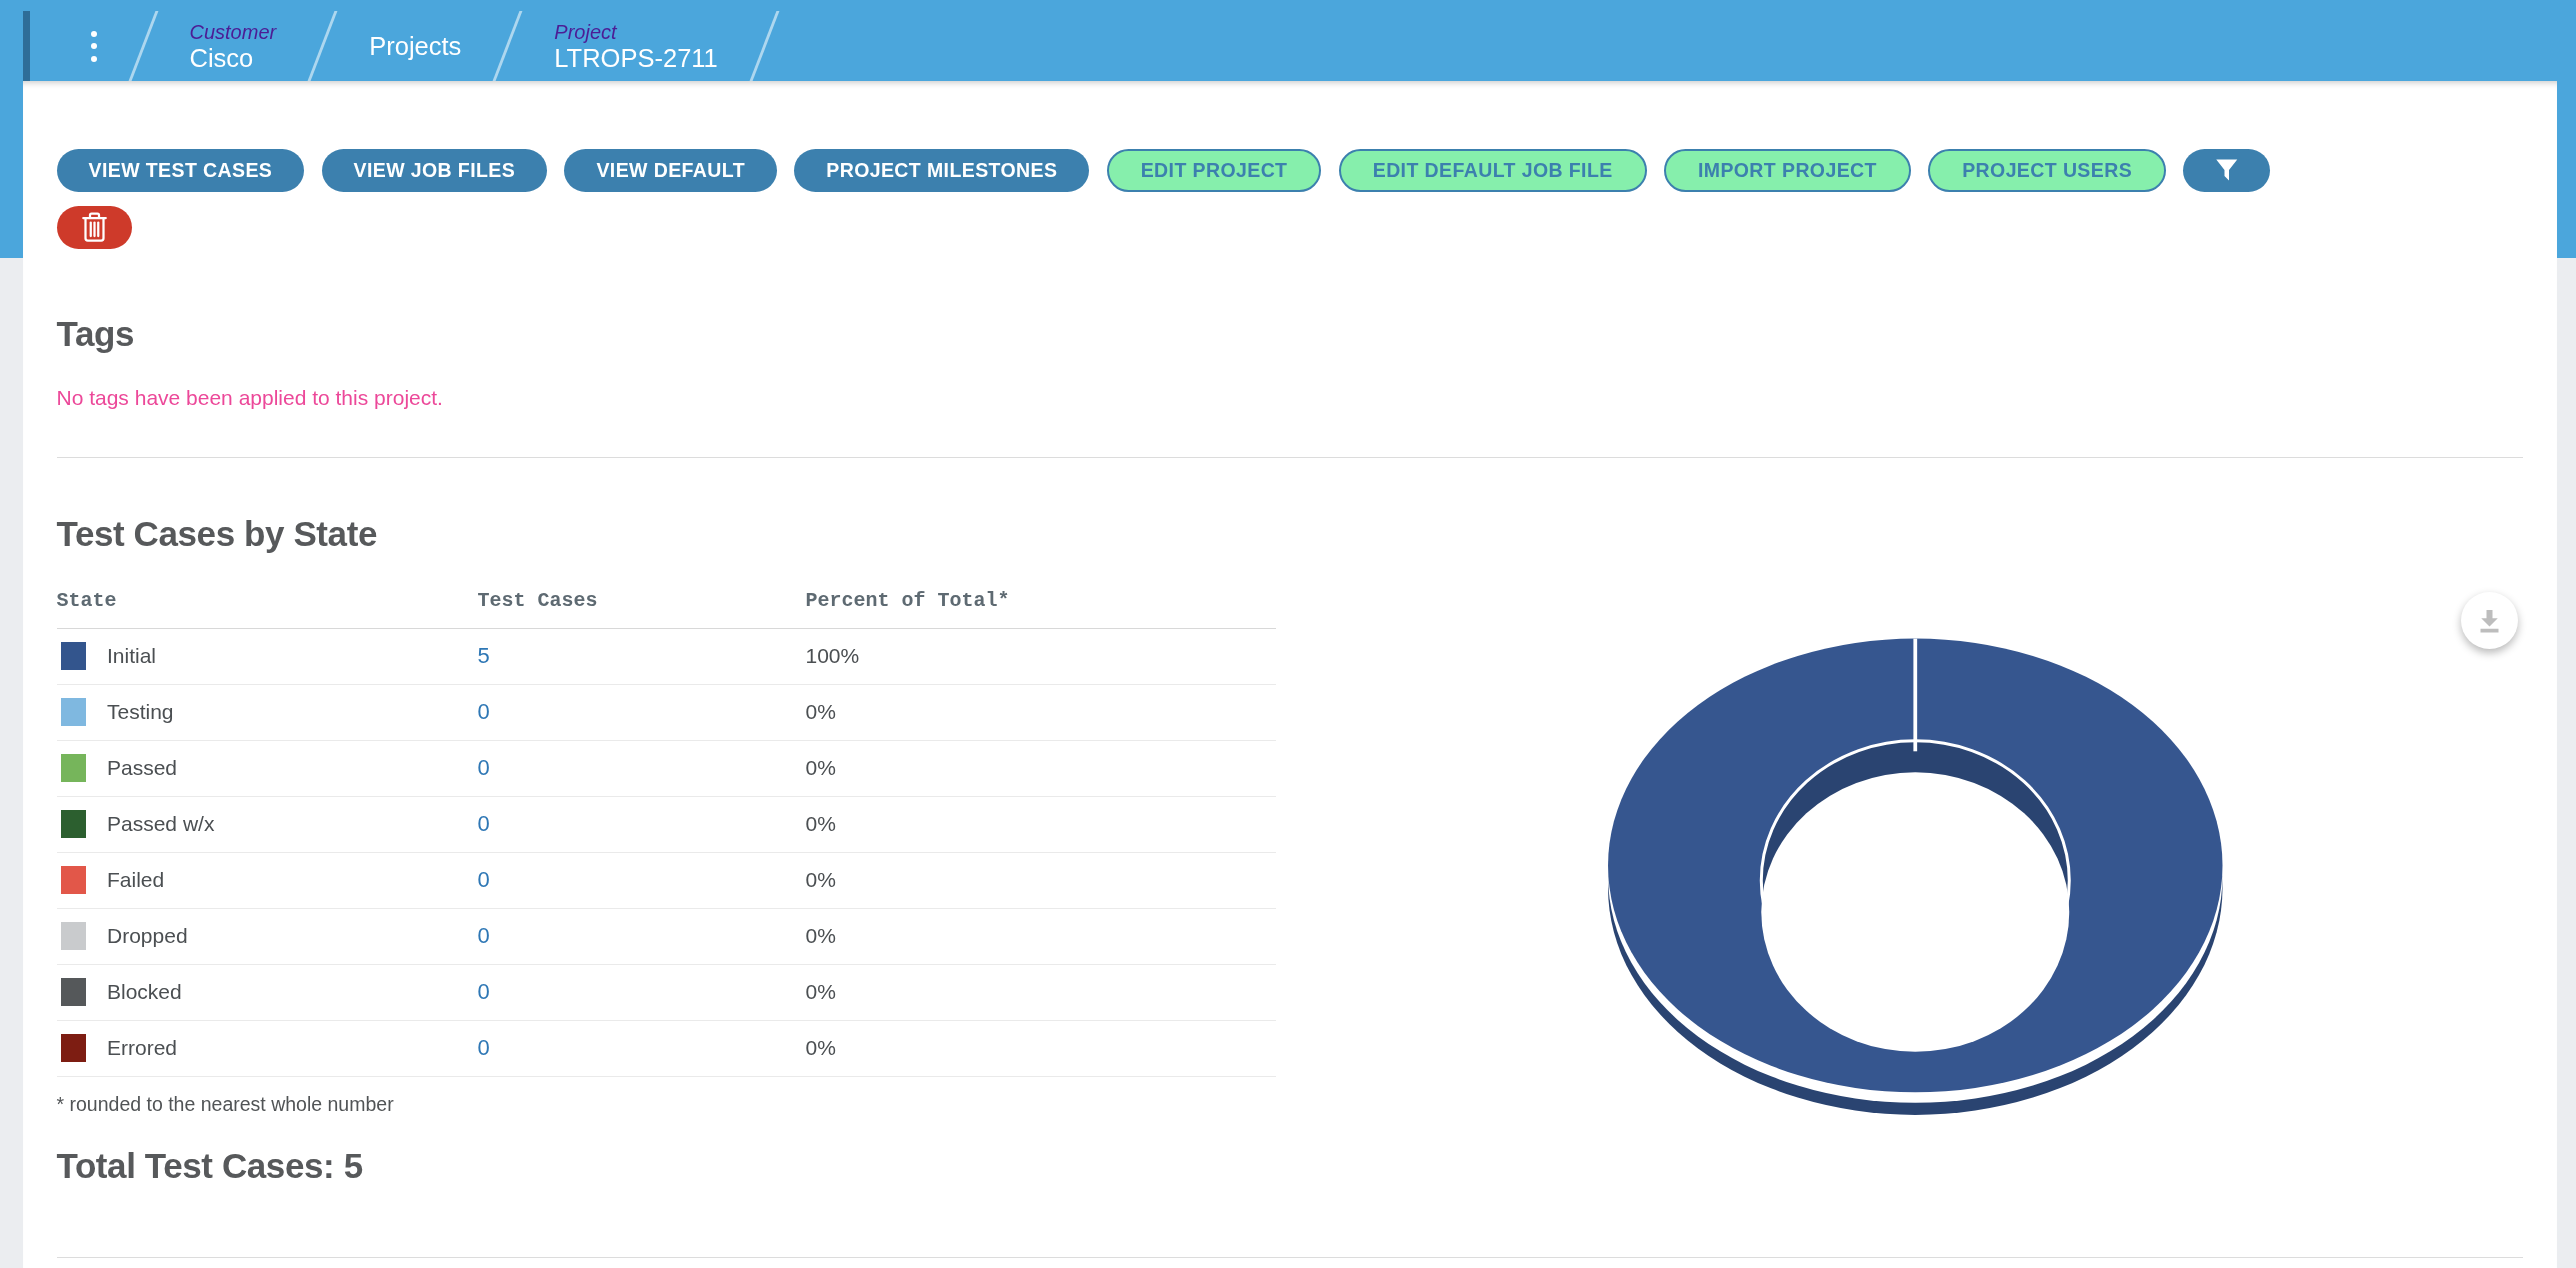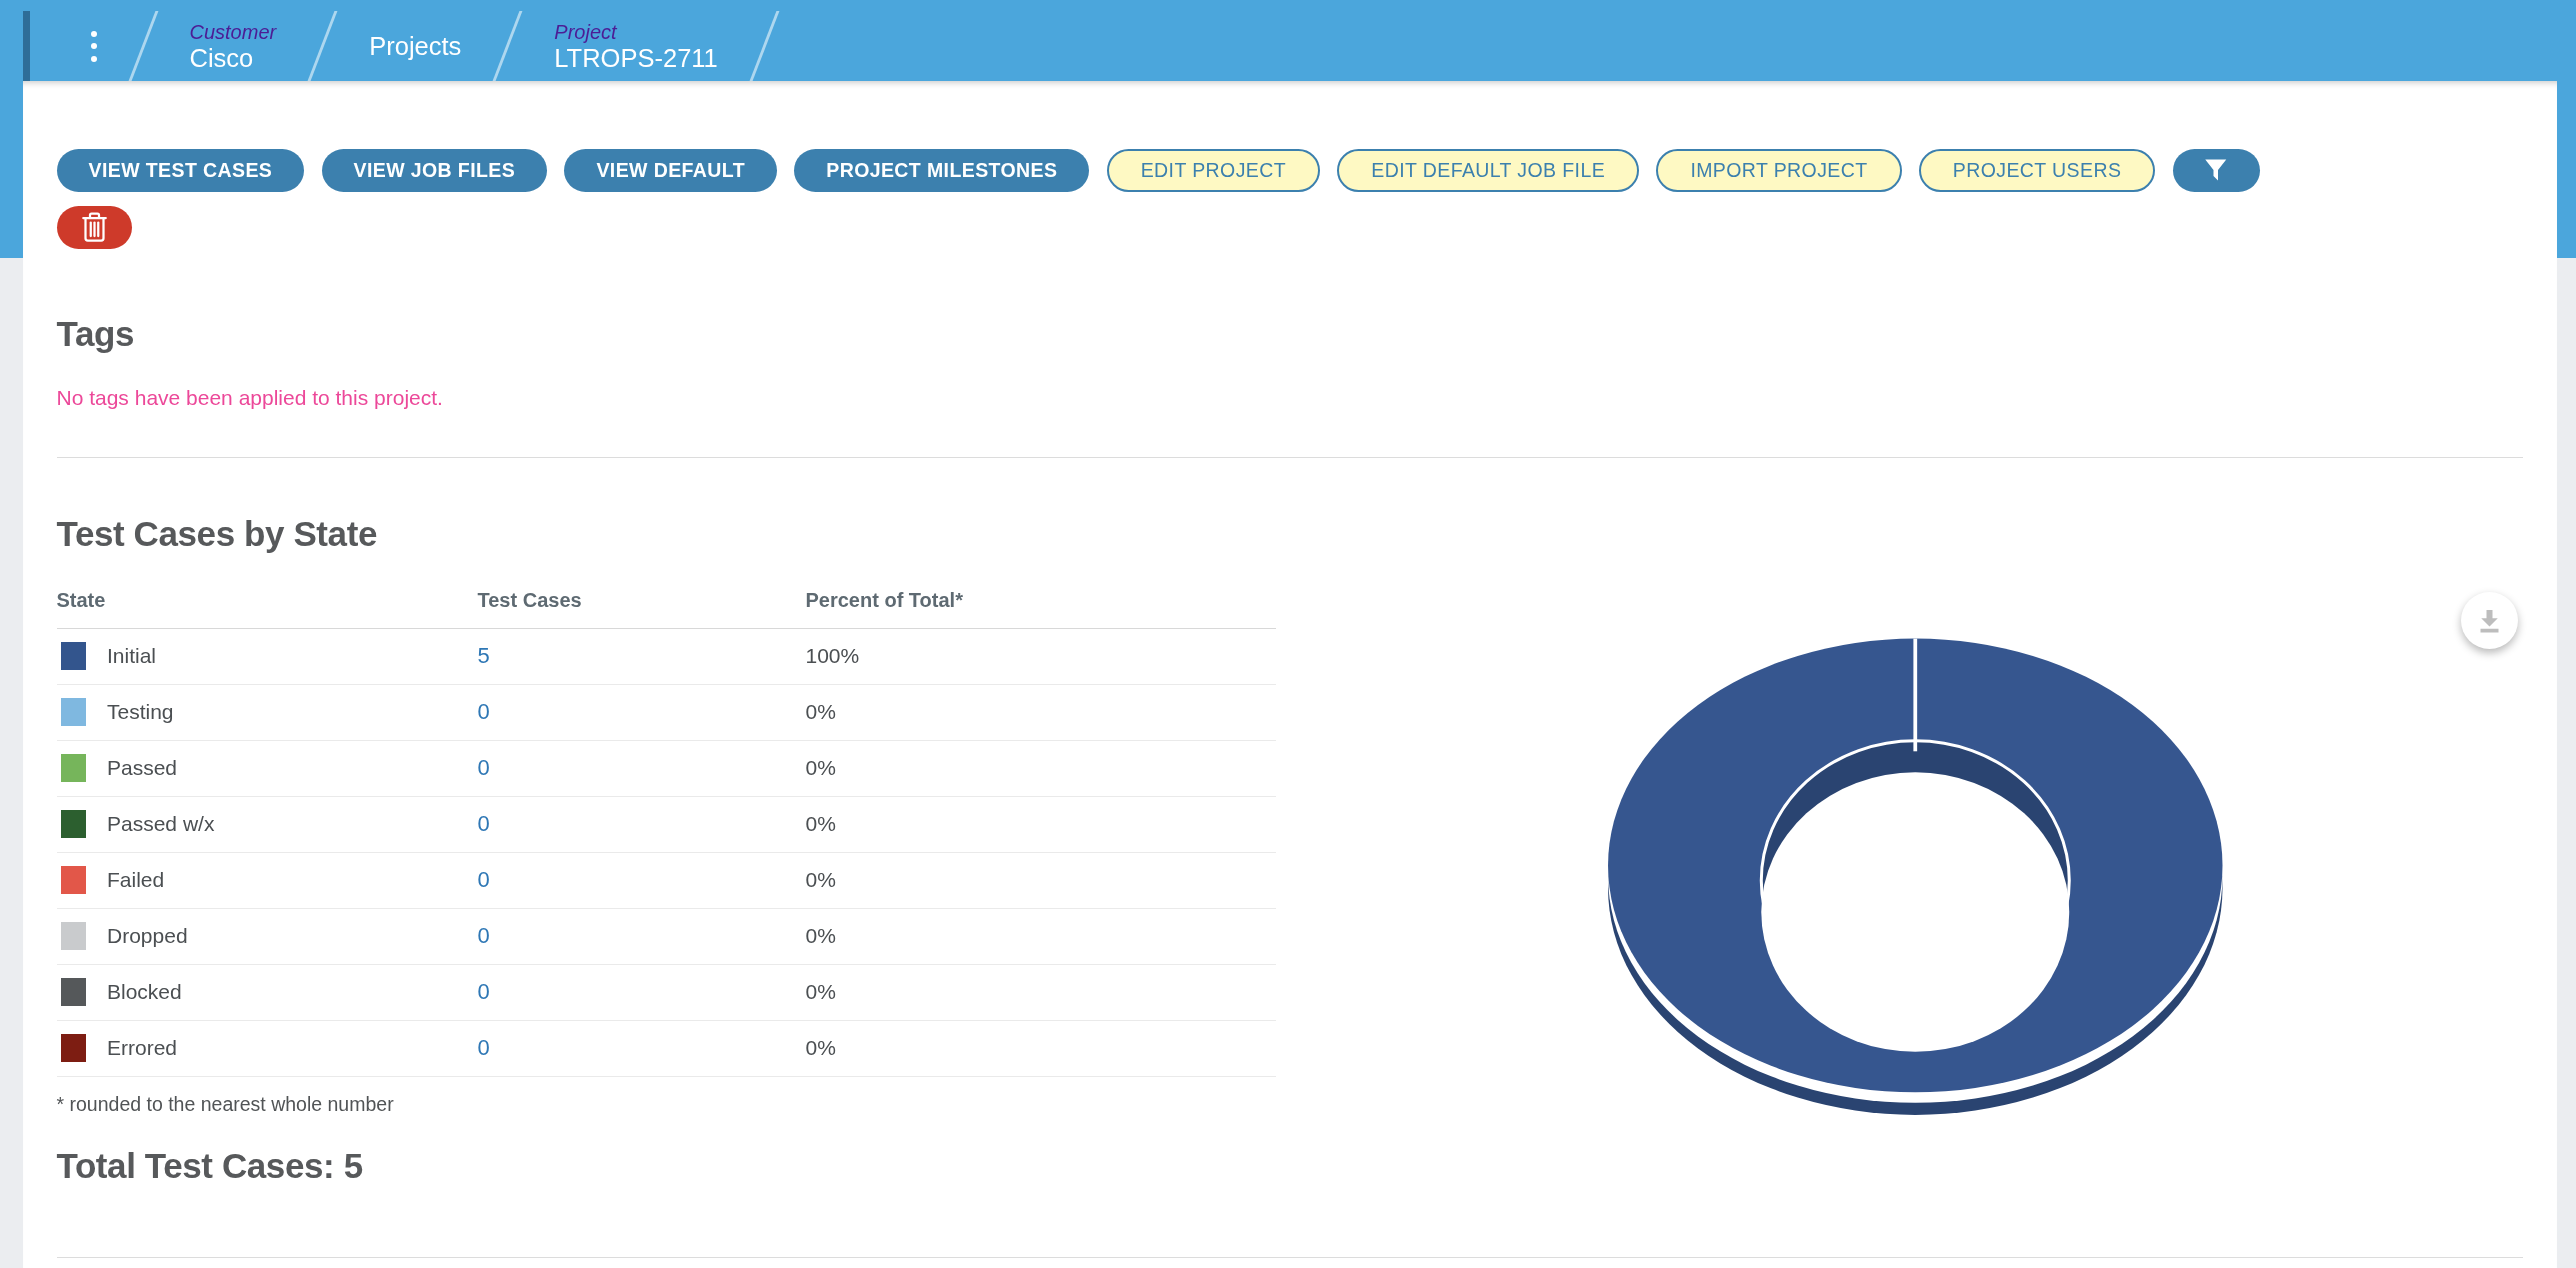--- a/index.html
+++ b/index.html
@@ -31,36 +31,36 @@
   }
 
   
   .toolbar { display:flex; flex-wrap:wrap; gap:17.3px; margin-top:68px; align-items:center; }
   .btn {
     height:43px; border-radius:22px; display:inline-flex; align-items:center; justify-content:center;
     padding:12px 32px; font-size:19.5px; letter-spacing:0.4px; cursor:pointer; white-space:nowrap;
     font-family:"Liberation Sans", sans-serif; border:none;
   }
   .btn.filled { background:#3C80AE; color:#fff; font-weight:600; }
-  .btn.outlined { background:#fef9c3; color:#3C80AE; border:2.3px solid #3C80AE; font-weight:400; }
+  .btn.outlined { background:#86efac; color:#3C80AE; border:2.3px solid #3C80AE; font-weight:700; }
   .btn.icon-btn { width:87px; padding:0; }
   .btn.danger { background:#CE3A2A; color:#fff; width:75px; padding:0; }
   .toolbar-row2 { margin-top:13.5px; display:flex; }
 
   
   .h-light { font-weight:700; font-size:35px; color:#57595B; letter-spacing:-0.4px; }
   .tags-title { margin-top:65px; }
   .tags-empty { margin-top:32px; font-size:21px; color:#ec4899; }
   .divider { border:none; border-top:1.5px solid #DCDCDC; margin-top:47px; }
   .section-title { margin-top:56px; }
 
   
   .content-row { display:flex; margin-top:35px; align-items:flex-start; }
   .state-table { width:1219px; flex:0 0 auto; }
-  .t-head { display:flex; align-items:flex-end; padding-bottom:16px; border-bottom:1.5px solid #D8D8D8; }
+  .t-head { display:flex; align-items:flex-end; padding-bottom:16px; border-bottom:1.5px solid #D8D8D8;font-family:Liberation Mono, monospace; }
   .t-head span { font-size:20px; font-weight:700; color:#5E6A72; }
   .t-row { display:flex; align-items:center; height:56px; border-bottom:1.5px solid #EAEAEA; }
   .col-state { width:421px; display:flex; align-items:center; }
   .col-count { width:328px; }
   .col-pct { flex:1; }
   .swatch { width:25px; height:28.6px; margin:0 21px 0 4.5px; flex:0 0 auto; }
   .state-name { font-size:21px; color:#4B4F52; }
   .count-link { font-size:22px; color:#2E77B5; text-decoration:none; cursor:pointer; }
   .pct { font-size:21px; color:#4B4F52; }
   .footnote { margin-top:16.5px; font-size:19.5px; color:#515456; }

